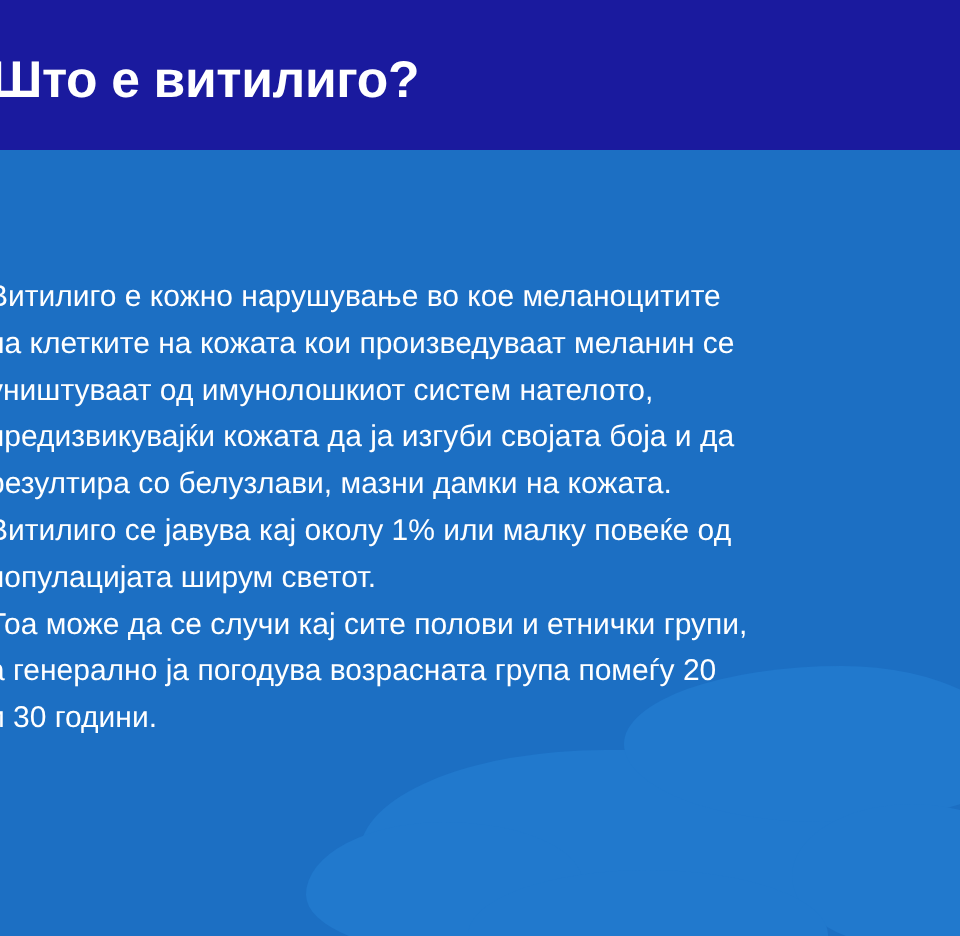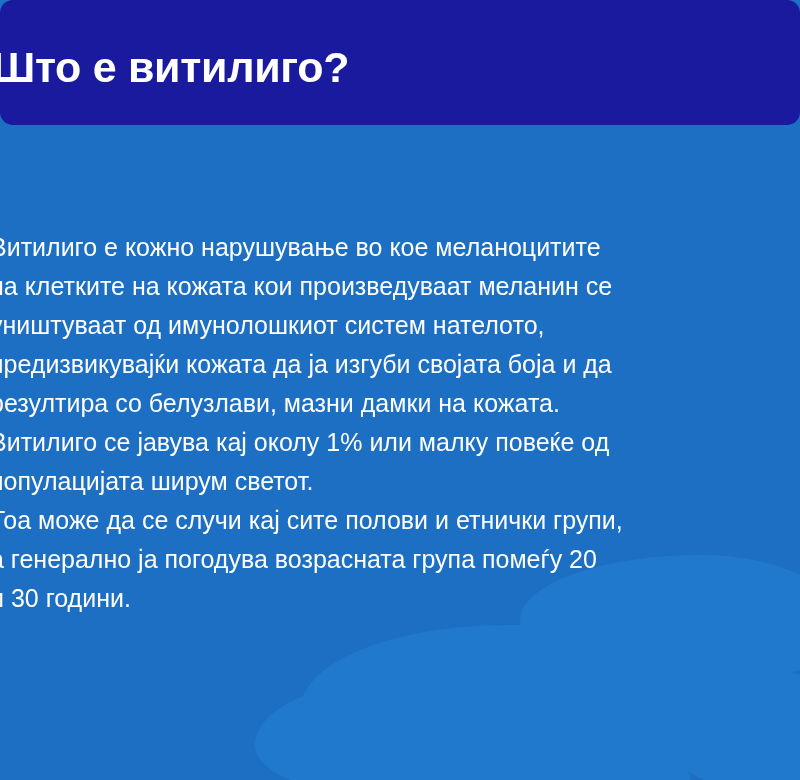--- a/index.html
+++ b/index.html
@@ -23,21 +23,20 @@
   }
   
   .header-band {
     position: absolute;
     left: 0;
     top: 0;
     width: 800px;
     height: 125px;
     background: #1a1a9e;
     z-index: 3;
-    border-radius: 13px;
   }
   .header-title {
     position: absolute;
     left: -8px;
     top: 42px;
     width: 820px;
     color: #ffffff;
     font-size: 43px;
     font-weight: bold;
     line-height: 50px;

